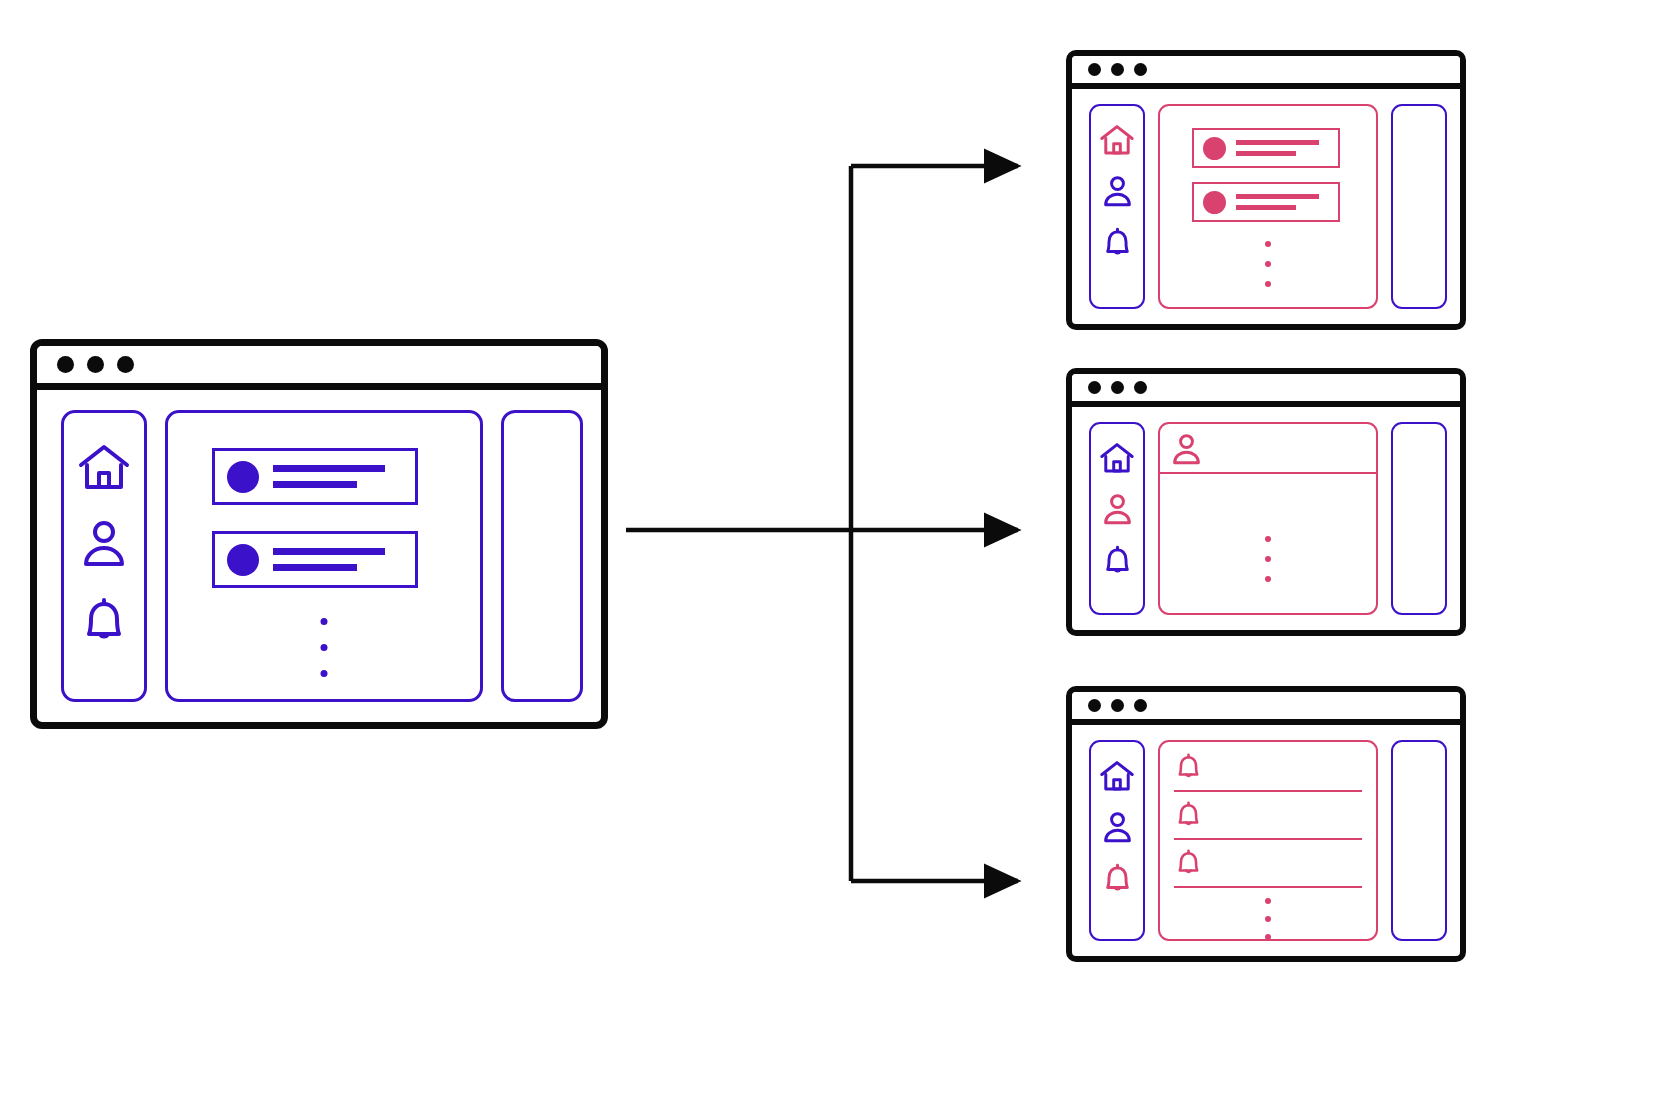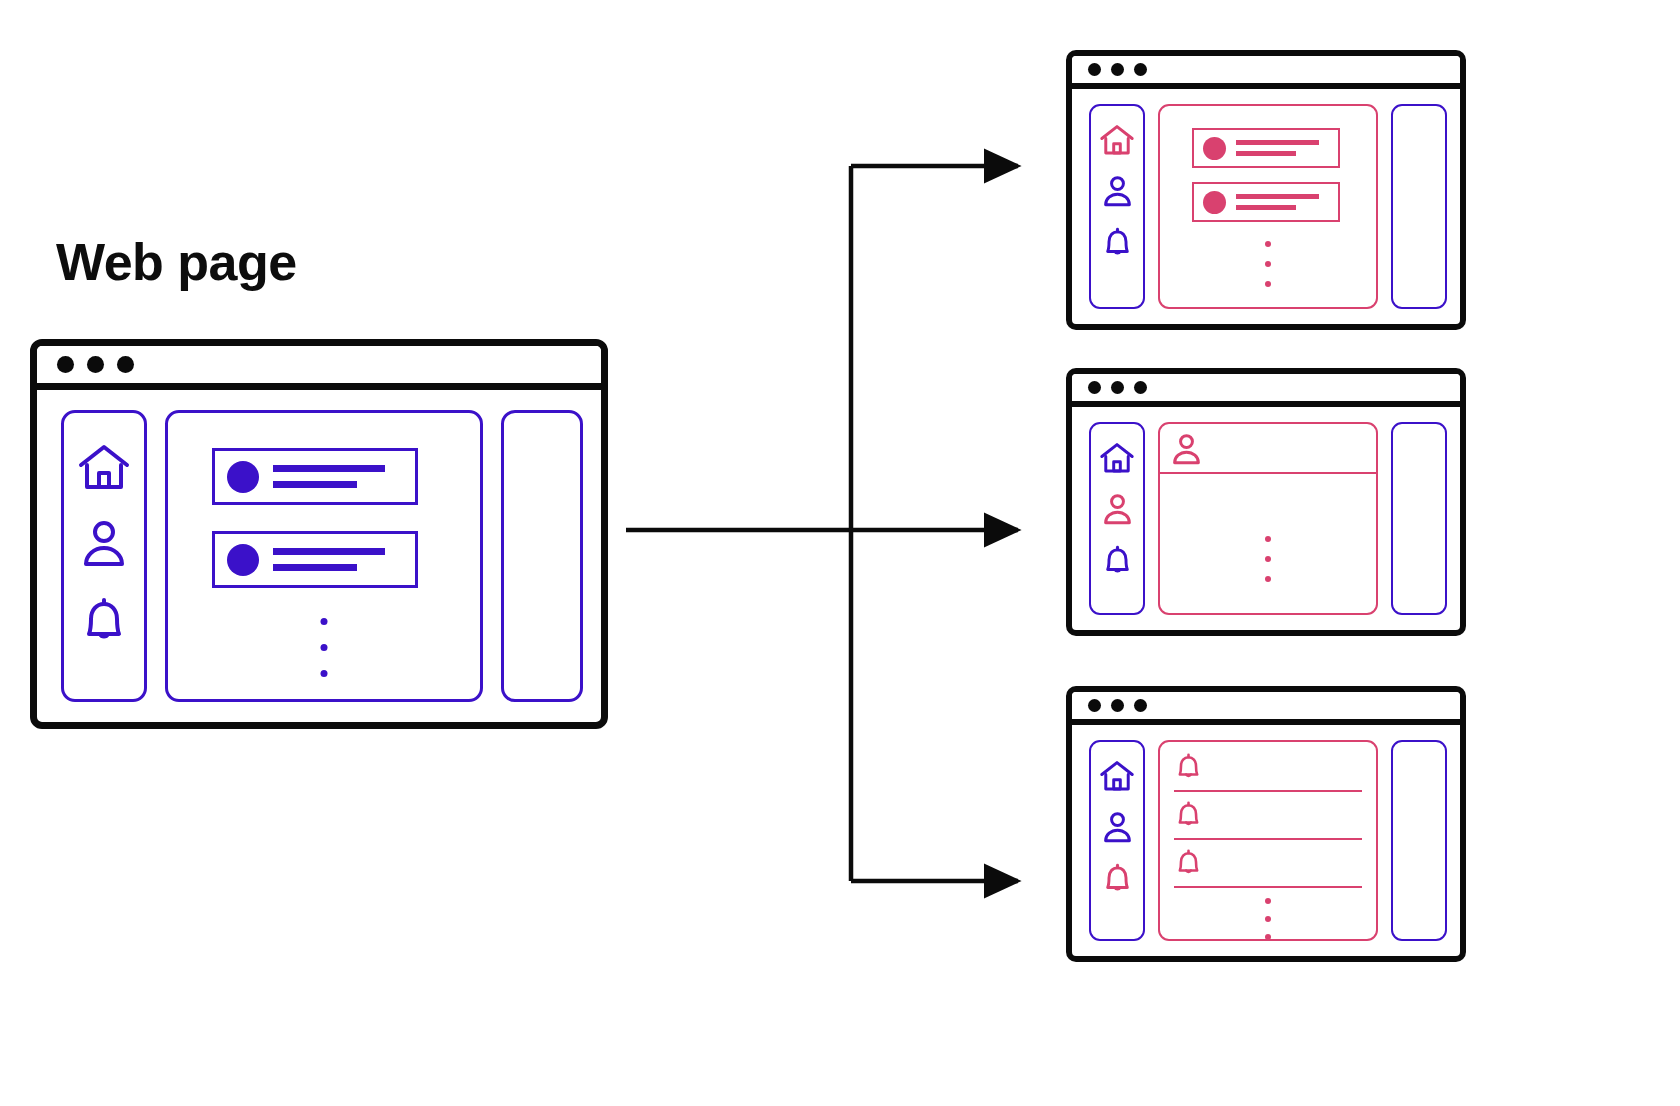--- a/index.html
+++ b/index.html
@@ -108,21 +108,20 @@
   .notifrow .rule{position:absolute;left:0;right:0;bottom:0;height:0;border-top:2.5px solid var(--cc,#d9416f);}
 
   
   #connectors{position:absolute;left:0;top:0;width:1680px;height:1106px;pointer-events:none;}
 </style>
 </head>
 <body>
 
 <div id="canvas">
 
-  <div class="page-title">Web page</div>
 
   <div class="browser" style="left:30px;top:339px;width:578px;height:390px;">
     <div class="titlebar" style="height:44px;">
       <div class="dots">
         <span class="dot"></span>
         <span class="dot"></span>
         <span class="dot"></span>
       </div>
     </div>
 

